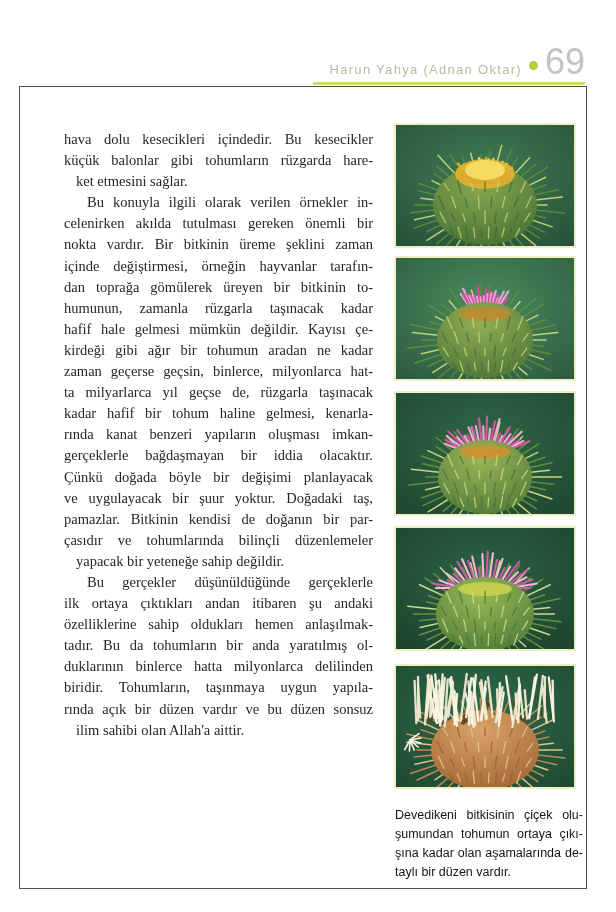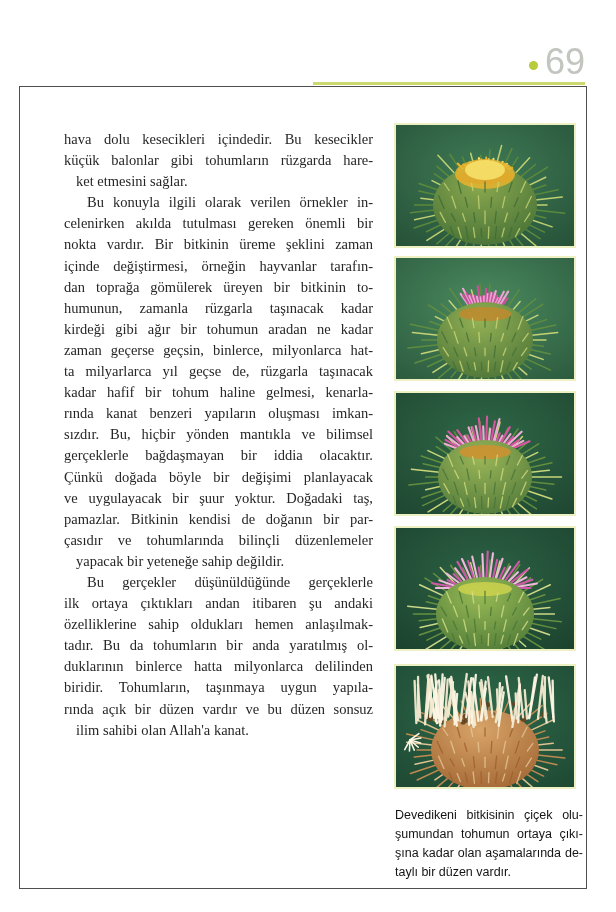--- a/index.html
+++ b/index.html
@@ -31,58 +31,59 @@
             text-align-last:justify;white-space:nowrap;overflow:hidden;}
   .cap-line.end{text-align-last:left;}
 </style>
 </head>
 <body>
 
 <div class="page">
 
   <div class="hdr">
     <div class="hdr-row">
+      <span class="hdr-title">Harun Yahya (Adnan Oktar)</span>
       <span class="hdr-dot"></span>
       <span class="hdr-num">69</span>
     </div>
     <div class="hdr-rule"></div>
   </div>
 
   <div class="frame"></div>
 
   <div class="text-col">
       <div class="bline">hava dolu kesecikleri içindedir. Bu kesecikler</div>
       <div class="bline">küçük balonlar gibi tohumların rüzgarda hare-</div>
       <div class="bline end">ket etmesini sağlar.</div>
       <div class="bline ind">Bu konuyla ilgili olarak verilen örnekler in-</div>
       <div class="bline">celenirken akılda tutulması gereken önemli bir</div>
       <div class="bline">nokta vardır. Bir bitkinin üreme şeklini zaman</div>
       <div class="bline">içinde değiştirmesi, örneğin hayvanlar tarafın-</div>
       <div class="bline">dan toprağa gömülerek üreyen bir bitkinin to-</div>
       <div class="bline">humunun, zamanla rüzgarla taşınacak kadar</div>
+      <div class="bline">hafif hale gelmesi mümkün değildir. Kayısı çe-</div>
       <div class="bline">kirdeği gibi ağır bir tohumun aradan ne kadar</div>
       <div class="bline">zaman geçerse geçsin, binlerce, milyonlarca hat-</div>
       <div class="bline">ta milyarlarca yıl geçse de, rüzgarla taşınacak</div>
       <div class="bline">kadar hafif bir tohum haline gelmesi, kenarla-</div>
       <div class="bline">rında kanat benzeri yapıların oluşması imkan-</div>
-      <div class="bline">sızdır. Bu, hiçbir yönden mantıkla ve bilimsel</div>
       <div class="bline">gerçeklerle bağdaşmayan bir iddia olacaktır.</div>
       <div class="bline">Çünkü doğada böyle bir değişimi planlayacak</div>
       <div class="bline">ve uygulayacak bir şuur yoktur. Doğadaki taş,</div>
       <div class="bline">pamazlar. Bitkinin kendisi de doğanın bir par-</div>
       <div class="bline">çasıdır ve tohumlarında bilinçli düzenlemeler</div>
       <div class="bline end">yapacak bir yeteneğe sahip değildir.</div>
       <div class="bline ind">Bu gerçekler düşünüldüğünde gerçeklerle</div>
       <div class="bline">ilk ortaya çıktıkları andan itibaren şu andaki</div>
       <div class="bline">özelliklerine sahip oldukları hemen anlaşılmak-</div>
       <div class="bline">tadır. Bu da tohumların bir anda yaratılmış ol-</div>
       <div class="bline">duklarının binlerce hatta milyonlarca delilinden</div>
       <div class="bline">biridir. Tohumların, taşınmaya uygun yapıla-</div>
       <div class="bline">rında açık bir düzen vardır ve bu düzen sonsuz</div>
-      <div class="bline end">ilim sahibi olan Allah'a kanat.</div>
+      <div class="bline end">ilim sahibi olan Allah'a aittir.</div>
     </div>
 
   <div id="figures-col">
       <div class="figure" style="top: 123px;">
         <svg width="178" height="121" viewBox="0 0 178 121">
           <defs>
             <radialGradient id="bg0" cx="50%" cy="38%" r="80%">
               <stop offset="0%" stop-color="#3f7a55"></stop>
               <stop offset="100%" stop-color="#265138"></stop>
             </radialGradient>

